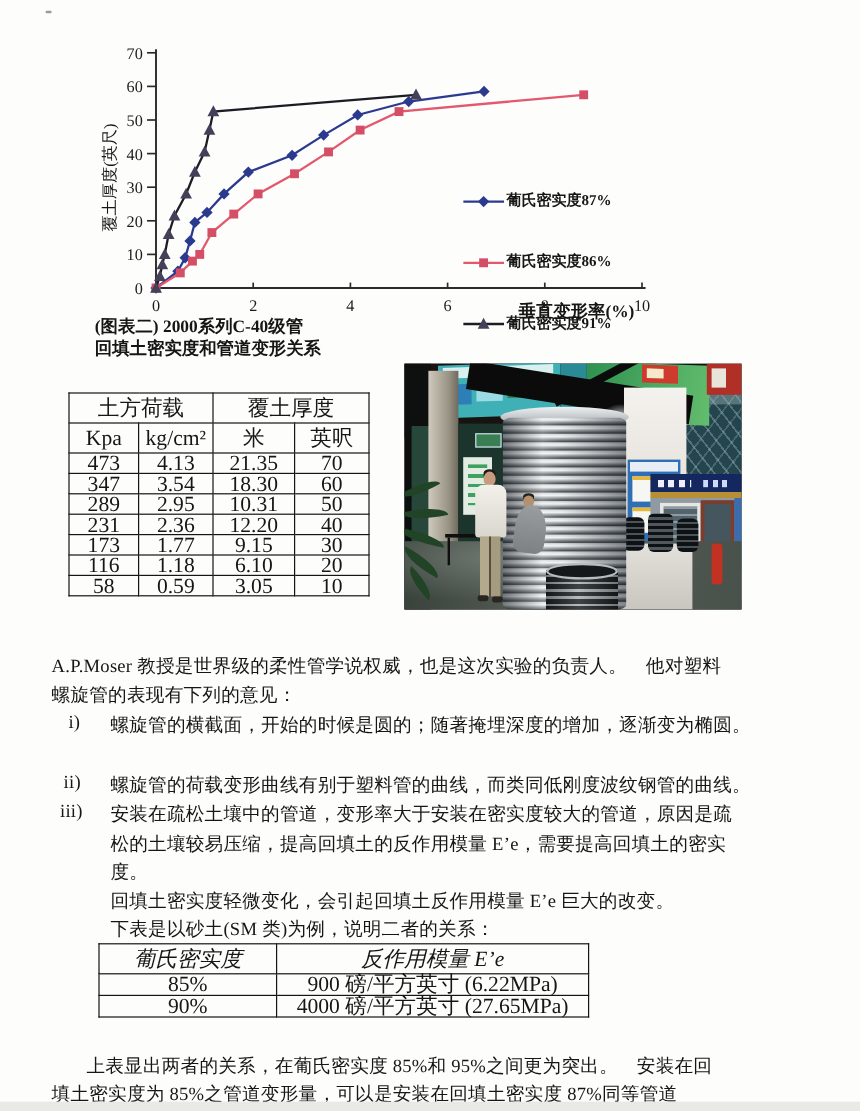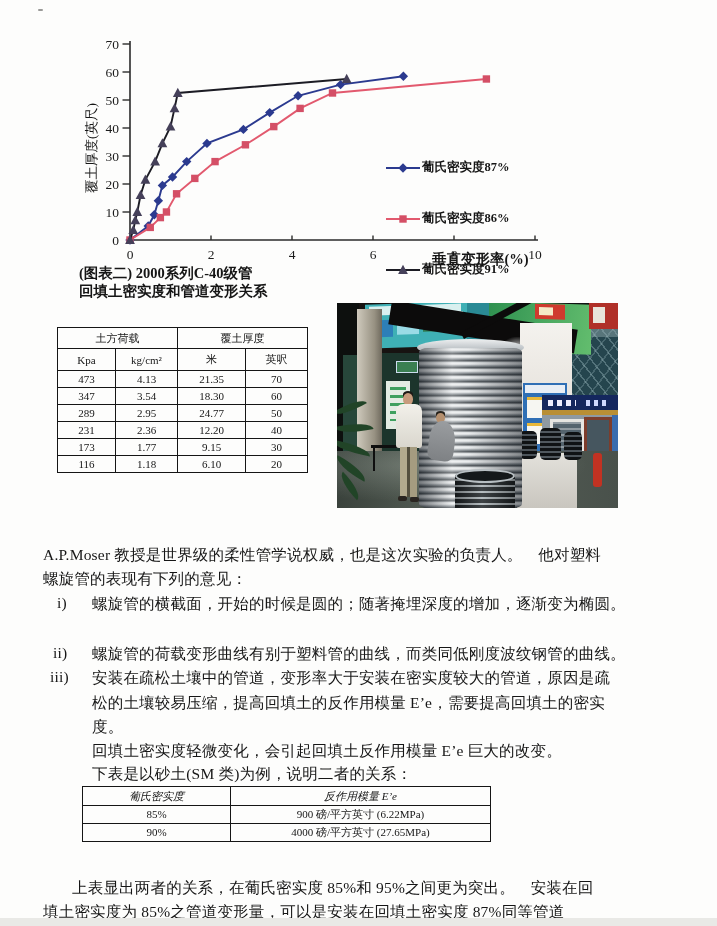--- a/index.html
+++ b/index.html
@@ -14,21 +14,21 @@
   .ylab{
     left:17px; top:139px; width:150px; height:18px; text-align:center;
     font-size:13.5px; transform:rotate(-90deg);
   }
   .xlab{left:432px; top:250px; font-size:14.5px; font-weight:bold;}
   .cap{left:79px; top:265px; font-size:14.5px; font-weight:bold; line-height:17.5px;}
   .legend{left:386px; top:126px;}
   .legend-row{display:flex; align-items:center; height:19px;margin-top:32px;}
   .legend-row span{font-size:12.5px; font-weight:bold; margin-left:2px; white-space:nowrap;}
   
-  table{border-collapse:collapse; position:absolute; font-size:11px;}
+  table{border-collapse:collapse; position:absolute; font-size:18px;}
   .t1{left:57px; top:327px;}
   .t1 th,.t1 td{border:1.8px solid #151515; text-align:center; padding:0; font-weight:400;}
   .t1 thead tr:first-child th{height:20px;}
   .t1 thead tr:last-child th{height:21px;}
   .t1 td{height:16px; line-height:16px;}
   .t2{left:82px; top:786px;}
   .t2 th,.t2 td{border:1.7px solid #151515; text-align:center; padding:0; font-weight:400;}
   .t2 th{height:18px; font-style:italic;}
   .t2 td{height:17px; line-height:17px;}
   
@@ -176,40 +176,46 @@
         </tr>
         <tr>
           <td>347</td>
           <td>3.54</td>
           <td>18.30</td>
           <td>60</td>
         </tr>
         <tr>
           <td>289</td>
           <td>2.95</td>
-          <td>24.77</td>
+          <td>10.31</td>
           <td>50</td>
         </tr>
         <tr>
           <td>231</td>
           <td>2.36</td>
           <td>12.20</td>
           <td>40</td>
         </tr>
         <tr>
           <td>173</td>
           <td>1.77</td>
           <td>9.15</td>
           <td>30</td>
         </tr>
         <tr>
           <td>116</td>
           <td>1.18</td>
           <td>6.10</td>
           <td>20</td>
+        </tr>
+        <tr>
+          <td>58</td>
+          <td>0.59</td>
+          <td>3.05</td>
+          <td>10</td>
         </tr>
       </tbody>
   </table>
 
   <div class="abs photo" title="展览会现场照片：大型螺旋波纹钢管展品、展位海报与参观者">
     <div class="ph" style="left:0;top:0;width:210px;height:62px;background:#171311;"></div>
     <div class="ph" style="left:192px;top:24px;width:89px;height:86px;background:#25454e;"></div>
     <div class="ph" style="left:192px;top:24px;width:89px;height:86px;background:repeating-linear-gradient(52deg,rgba(170,200,205,.35) 0 1.5px,transparent 1.5px 9px),repeating-linear-gradient(-52deg,rgba(170,200,205,.25) 0 1.5px,transparent 1.5px 11px);"></div>
     <div class="ph" style="left:192px;top:24px;width:89px;height:10px;background:rgba(150,175,180,.45);"></div>
 

